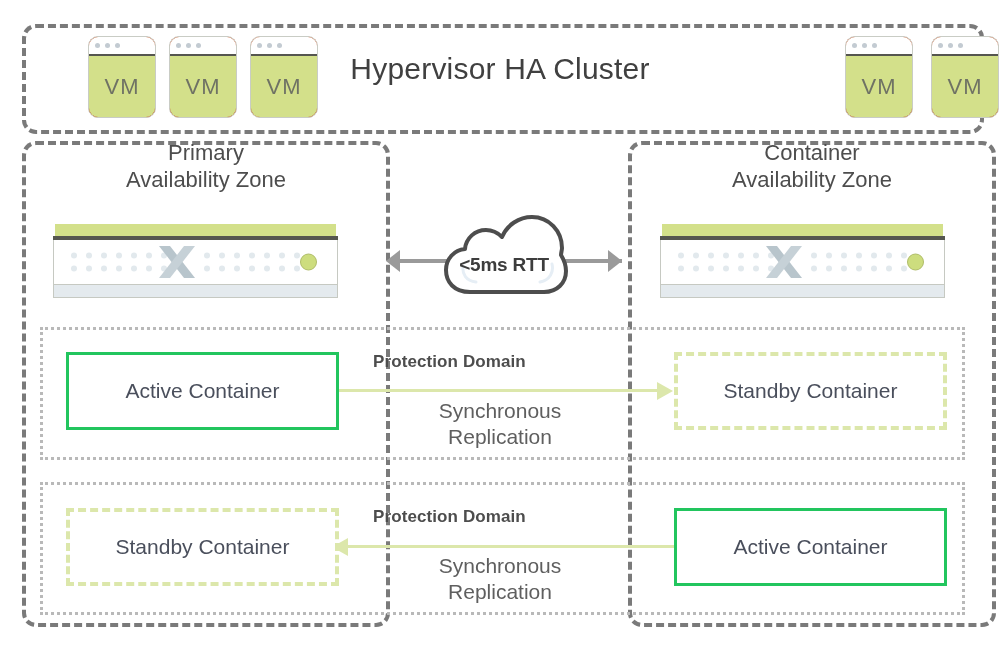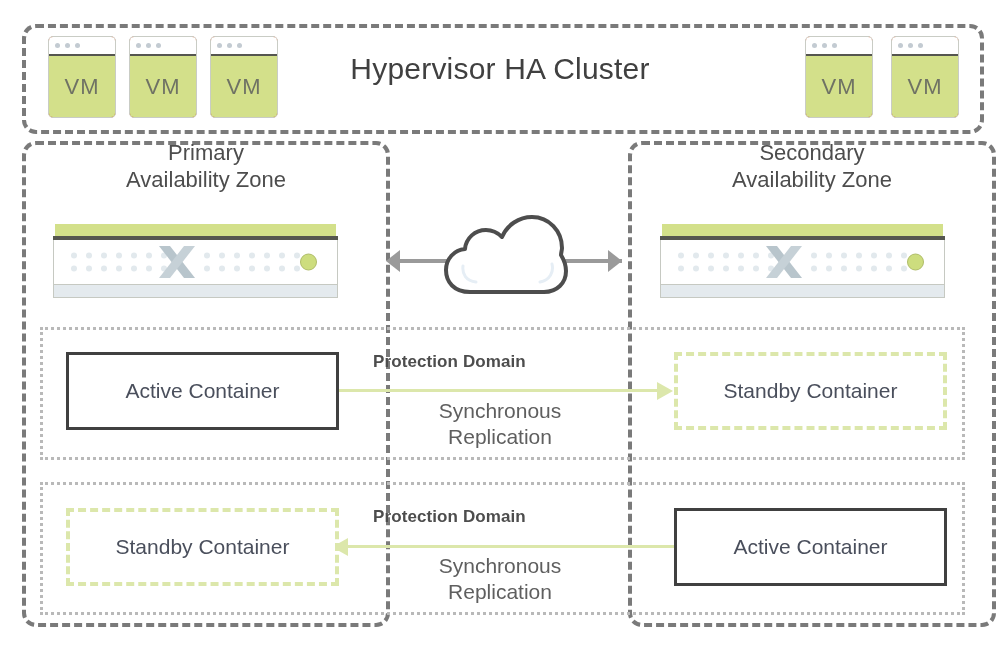--- a/index.html
+++ b/index.html
@@ -37,22 +37,23 @@
     letter-spacing: 0.2px;
     font-weight: 400;
     white-space: nowrap;
   }
 
   
   .vm {
     width: 68px; height: 82px;
     background: #c2410c;
     border: 1.5px solid #c9ccc5;
-    border-radius: 5px;
+    border-radius: 10px;
     overflow: hidden;
+    margin-left: 40px;
   }
   .vm-bar {
     position: absolute;
     left: 0; top: 0; right: 0; height: 19px;
     background: #ffffff;
     border-bottom: 2px solid #55564f;
     box-sizing: border-box;
   }
   .vm-dots {
     position: absolute;
@@ -202,21 +203,21 @@
   }
   .pd-sub-top    { top: 398px; }
   .pd-sub-bottom { top: 553px; }
 
   
   .container-box {
     width: 273px; height: 78px;
     display: flex; align-items: center; justify-content: center;
     background: #ffffff;
   }
-  .container-solid  { border: 3px solid #404040; }
+  .container-solid  { border: 3px solid #22c55e; }
   .container-dashed { border: 4px dashed #dce7ab; }
   .container-label {
     font-size: 21px; color: #4a4f5c; font-weight: 400;
   }
 
   .c-active-top   { left: 66px;  top: 352px; }
   .c-standby-top  { left: 674px; top: 352px; }
   .c-standby-bot  { left: 66px;  top: 508px; }
   .c-active-bot   { left: 674px; top: 508px; }
 
@@ -312,21 +313,21 @@
 
   <div class="abs az-box az-left"></div>
   <div class="abs az-box az-right"></div>
 
   <div class="abs az-title az-title-left">
     <div>Primary</div>
     <div>Availability Zone</div>
   </div>
 
   <div class="abs az-title az-title-right">
-    <div>Secondary</div>
+    <div>Container</div>
     <div>Availability Zone</div>
   </div>
 
   <div class="abs server server-left">
     <div class="srv-topbar"></div>
     <div class="srv-divider"></div>
     <div class="srv-body">
       <div class="srv-grid srv-grid-a">
         <div class="srv-grid-row">
           <span class="srv-gdot"></span>
@@ -434,20 +435,21 @@
   <div class="arrow-head arrow-left"></div>
   <div class="arrow-head arrow-right"></div>
 
   <div class="abs cloud-wrap">
     <svg width="128" height="98" viewBox="0 0 128 98">
       <path d="M30,84 C14,84 6,74 6,62 C6,51 14,42 25,41 C26,30 35,22 46,22
                C52,22 58,25 62,29 C67,17 79,9 92,9 C109,9 122,23 122,40
                C122,42 121,45 121,47 C124,52 126,57 126,63 C126,75 117,84 104,84 Z" fill="#ffffff" stroke="#4d4d4d" stroke-width="4" stroke-linejoin="round"></path>
       <path d="M36,74 C26,73 22,66 23,58 M100,74 C110,72 114,64 112,56" fill="none" stroke="#e6eef5" stroke-width="3" stroke-linecap="round"></path>
     </svg>
+    <div class="cloud-label">&lt;5ms RTT</div>
   </div>
 
   <div class="abs pd-box pd-top"></div>
 
   <div class="abs pd-title pd-title-top">Protection Domain</div>
 
   <div class="abs pd-sub pd-sub-top">
     <div>Synchronous</div>
     <div>Replication</div>
   </div>

